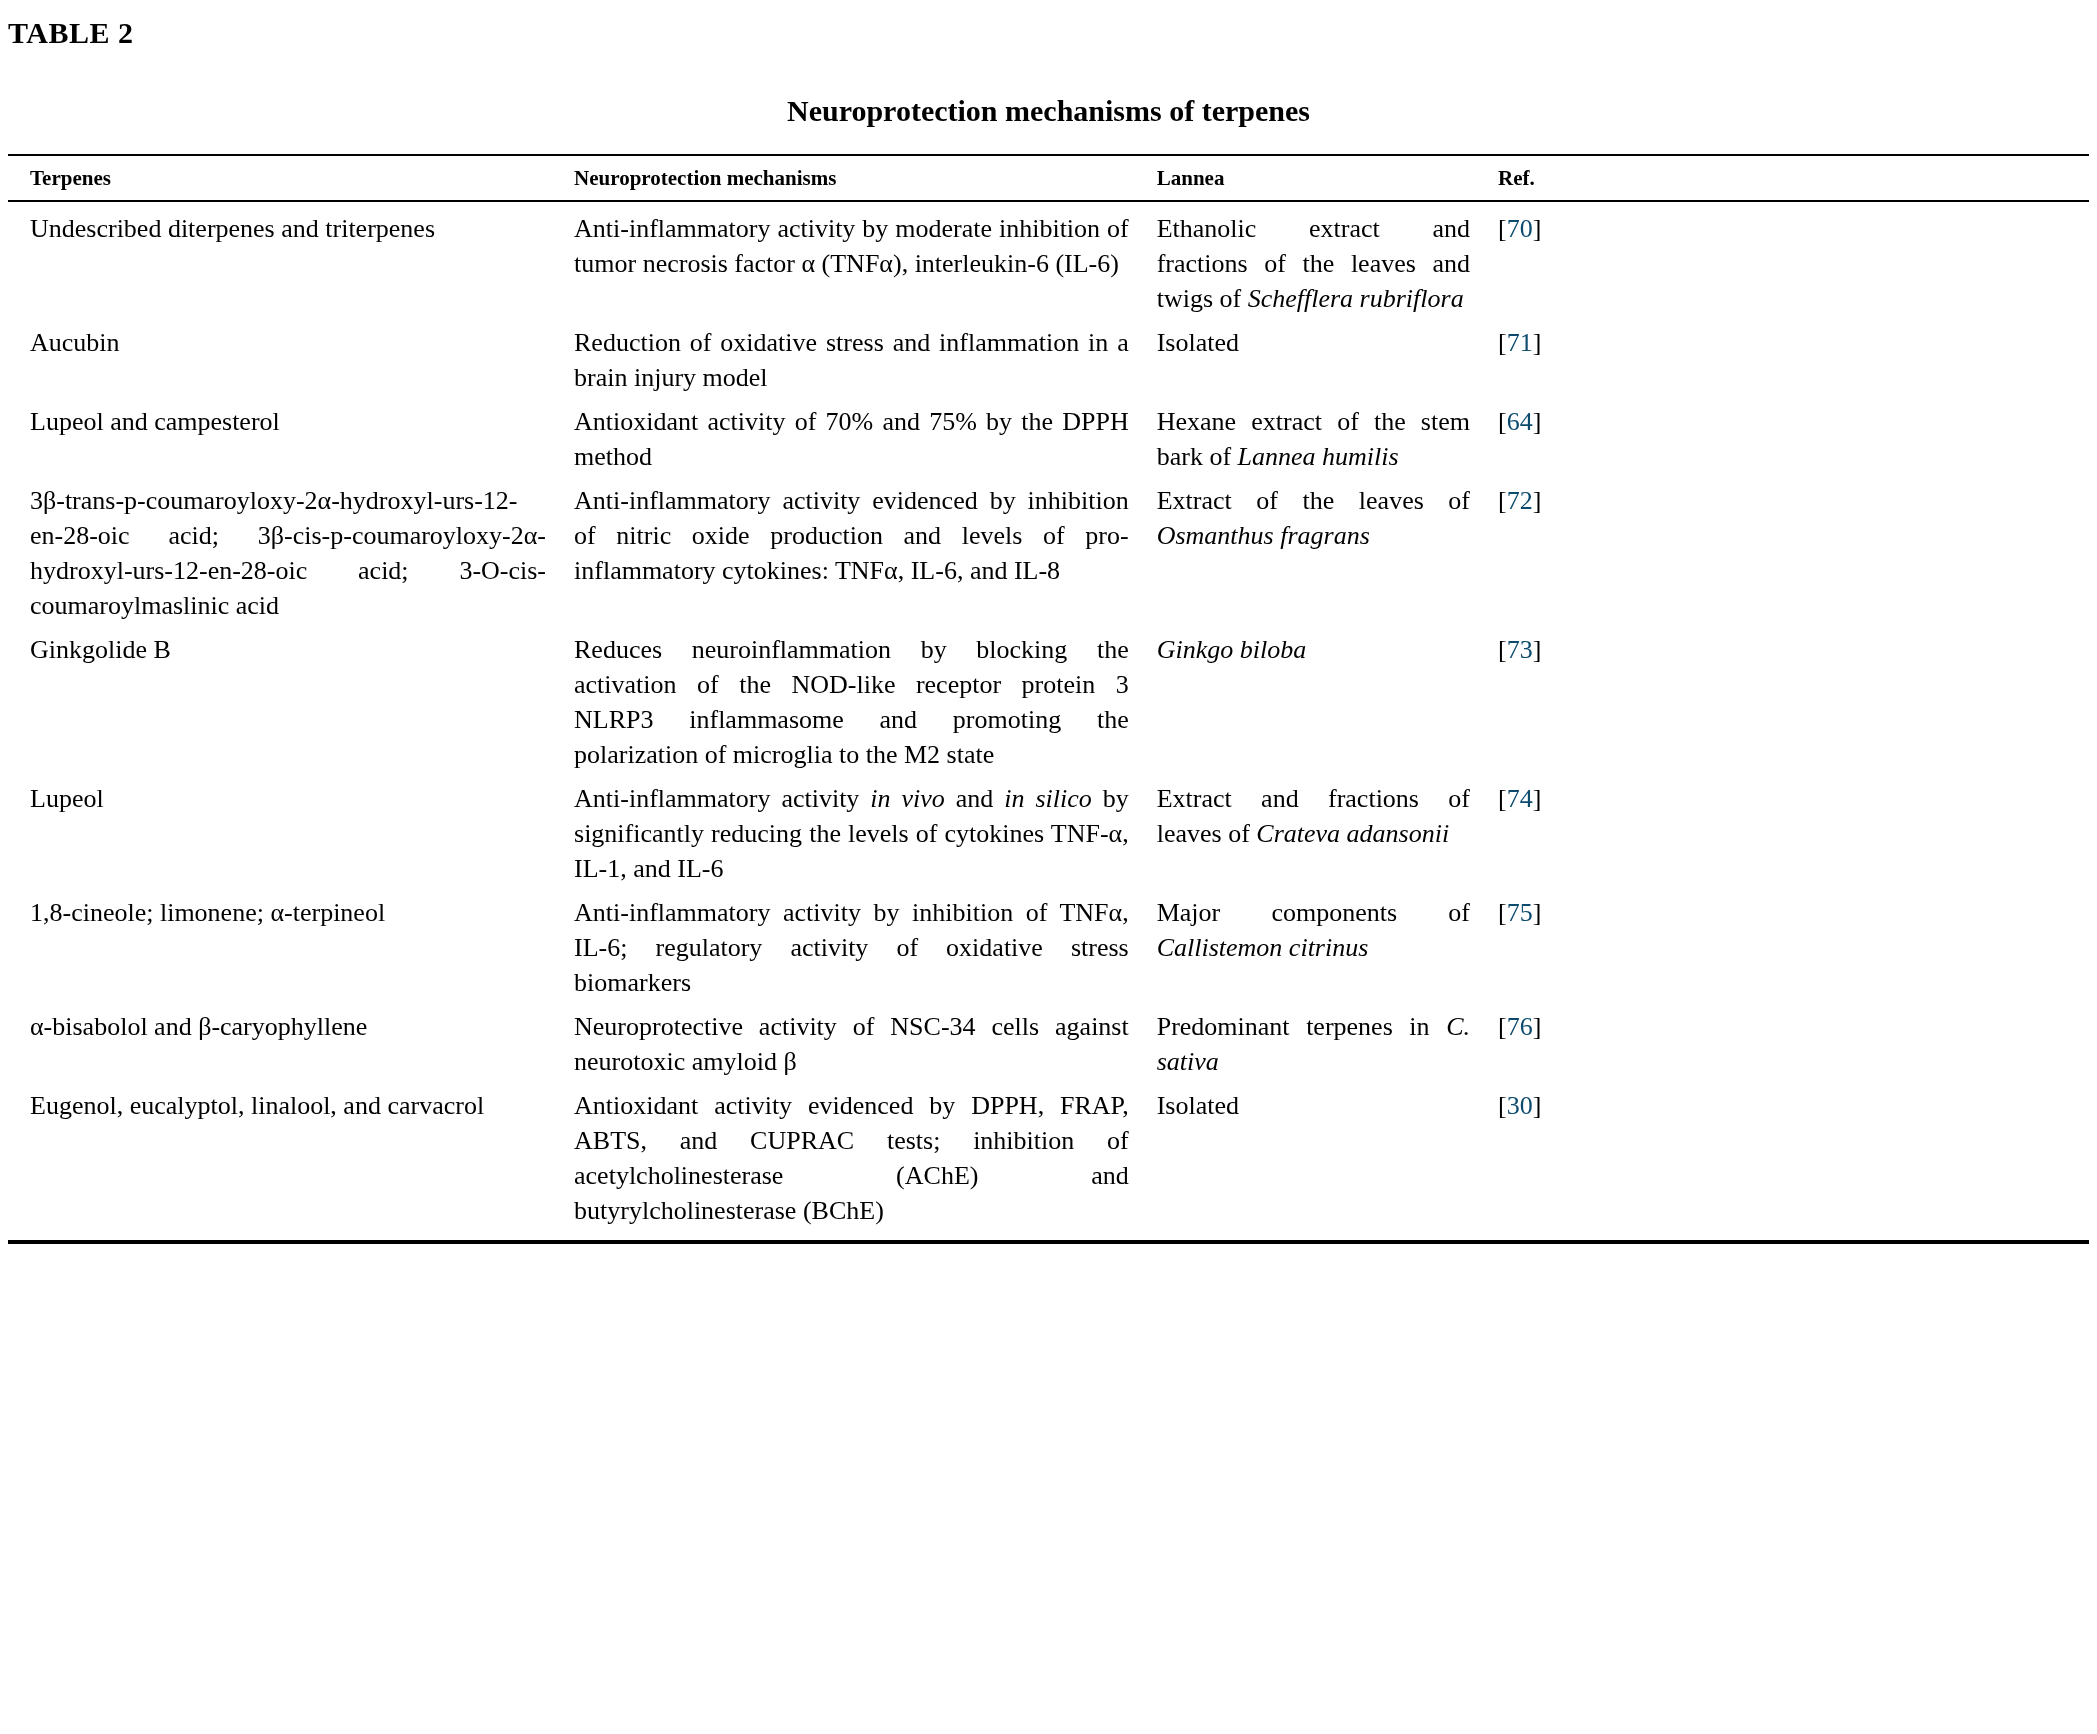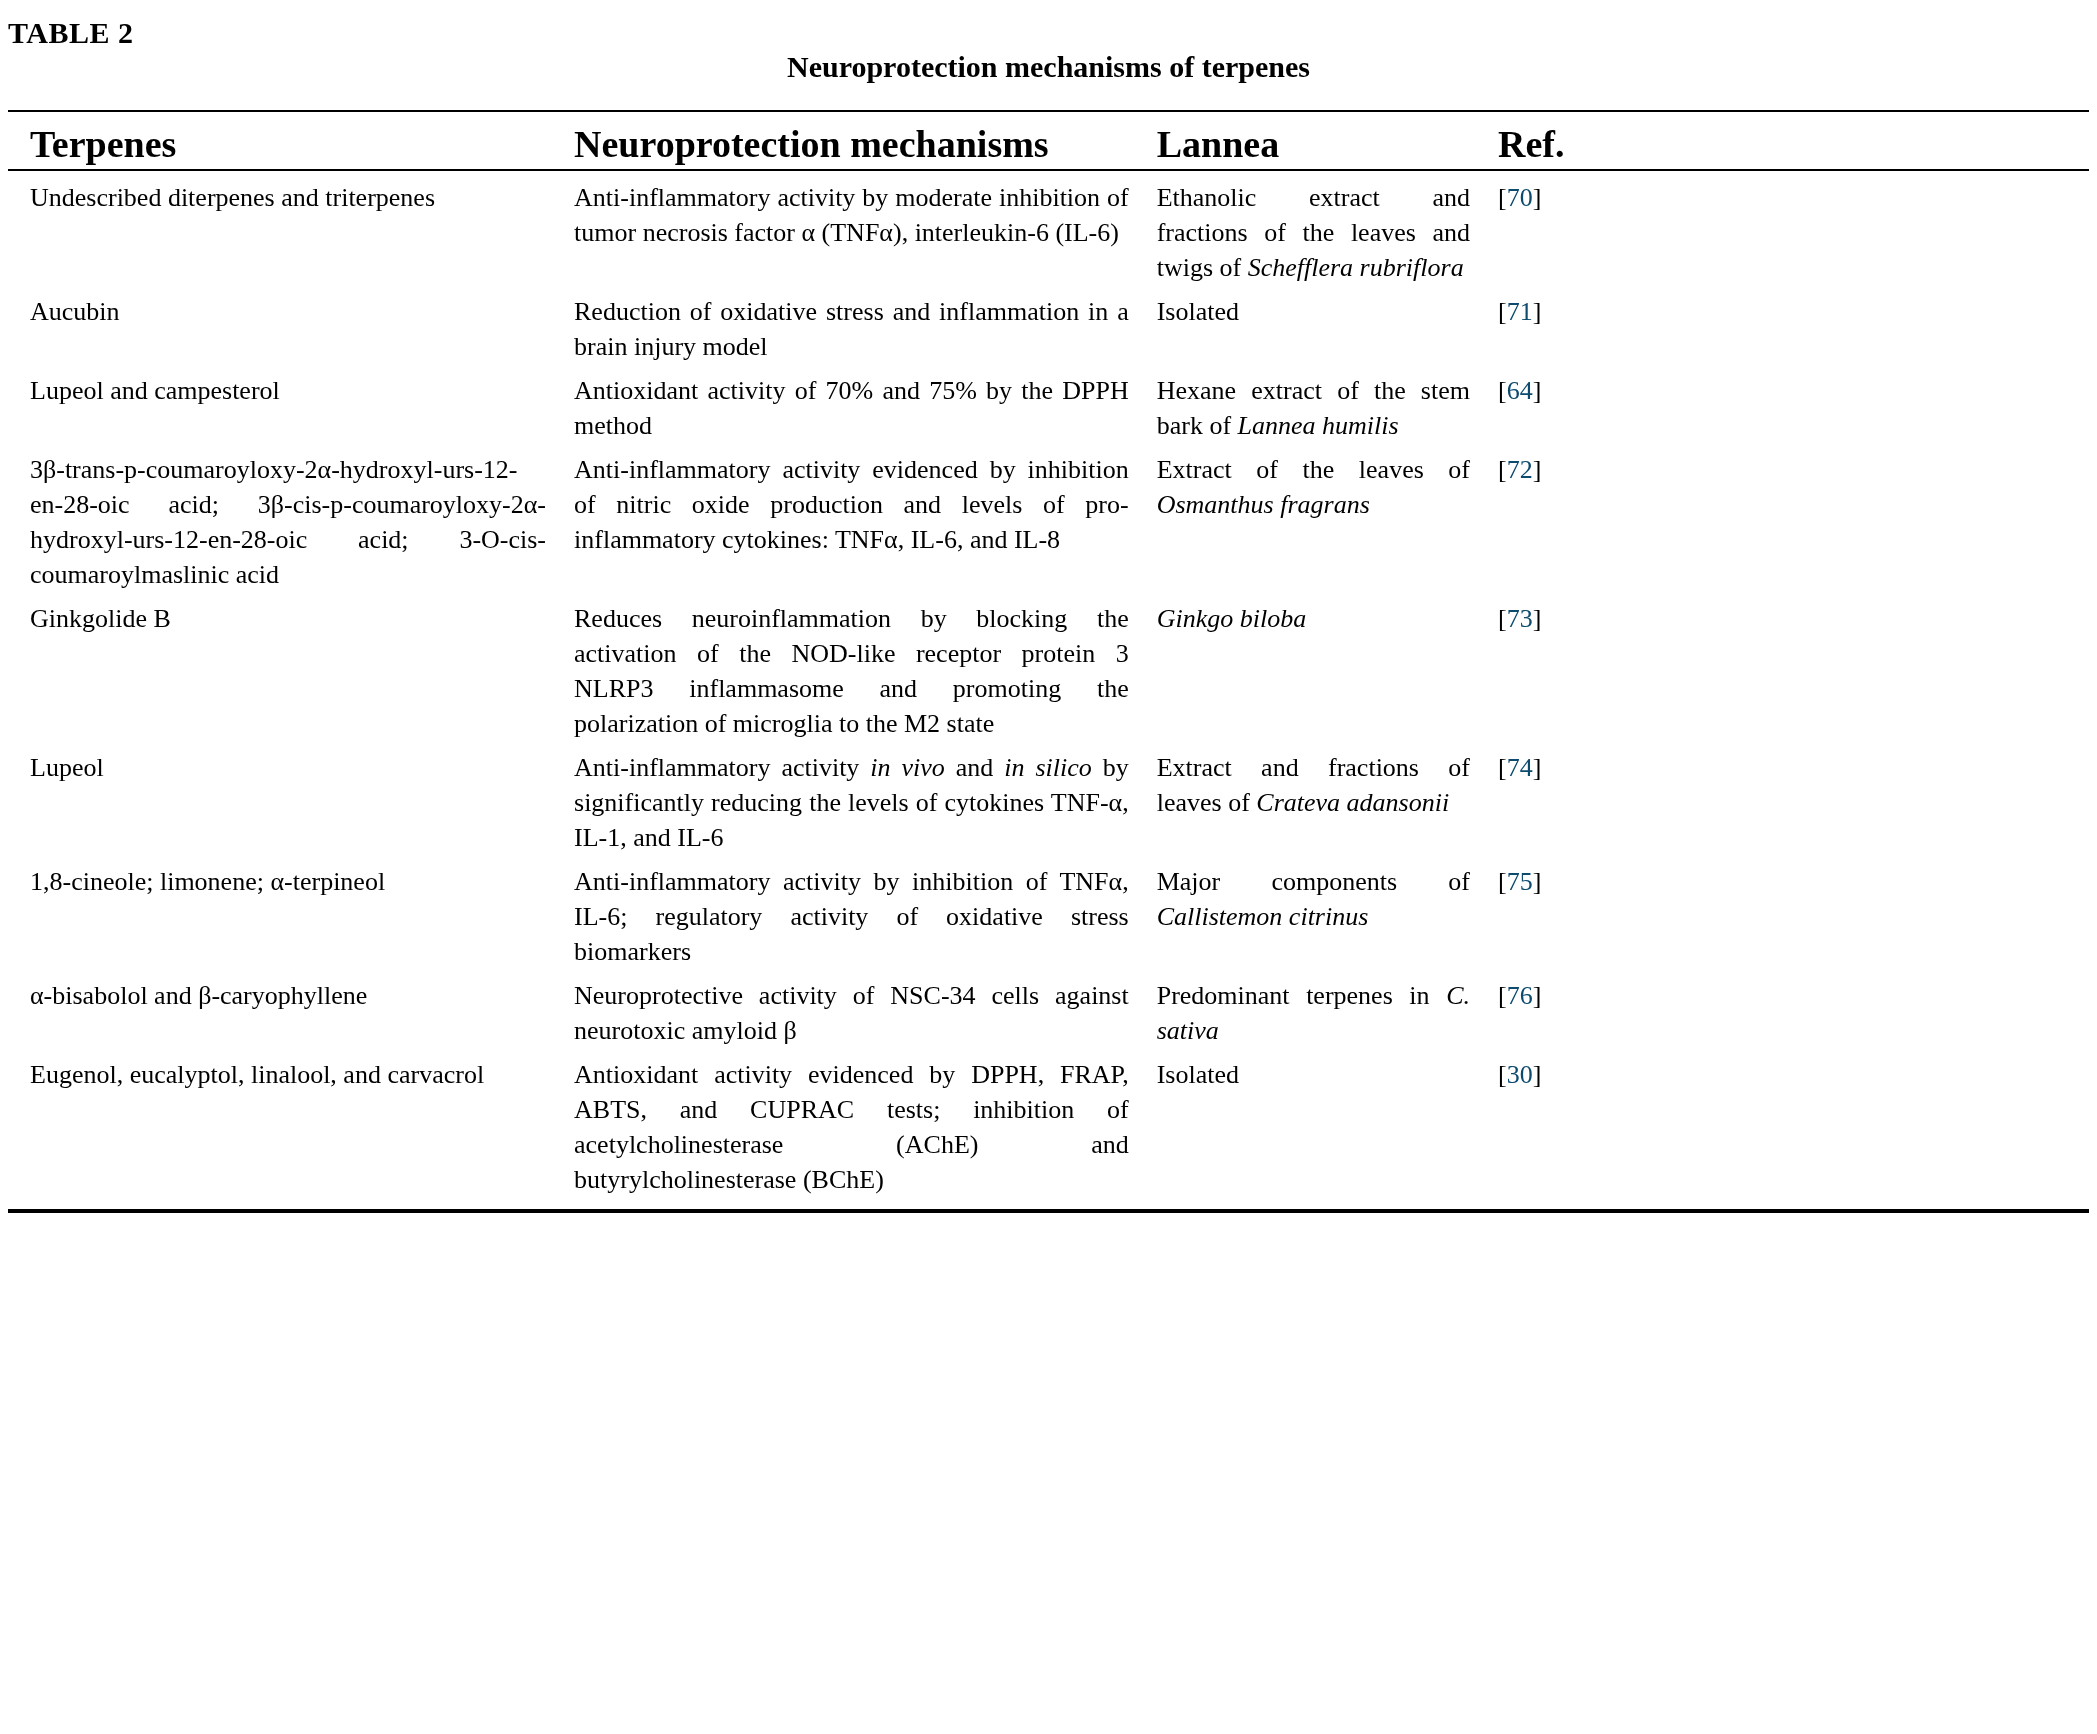--- a/index.html
+++ b/index.html
@@ -15,40 +15,41 @@
   .table-label {
     font-weight: bold;
     font-size: 30px;
     padding-top: 6px;
     letter-spacing: 0.5px;
   }
   .table-title {
     text-align: center;
     font-weight: bold;
     font-size: 30px;
+    margin-top: 44px;
   }
 
   table.data-table {
     width: 100%;
     border-collapse: collapse;
     margin-top: 26px;
     border-top: 2px solid #000;
     border-bottom: 4px solid #000;
     table-layout: fixed;
   }
   col.c1 { width: 27.2%; }
   col.c2 { width: 28.0%; }
   col.c3 { width: 16.4%; }
   col.c4 { width: 28.4%; }
 
   th {
     text-align: left;
     font-weight: bold;
-    font-size: 38px;
-    padding: 10px 28px 3px 0;
+    font-size: 21px;
+    padding: 10px 28px 9px 0;
     border-bottom: 2px solid #000;
     vertical-align: bottom;
   }
   th.first, td.first { padding-left: 22px; }
 
   td {
     vertical-align: top;
     font-size: 26px;
     line-height: 35px;
     padding: 9px 28px 0 0;

